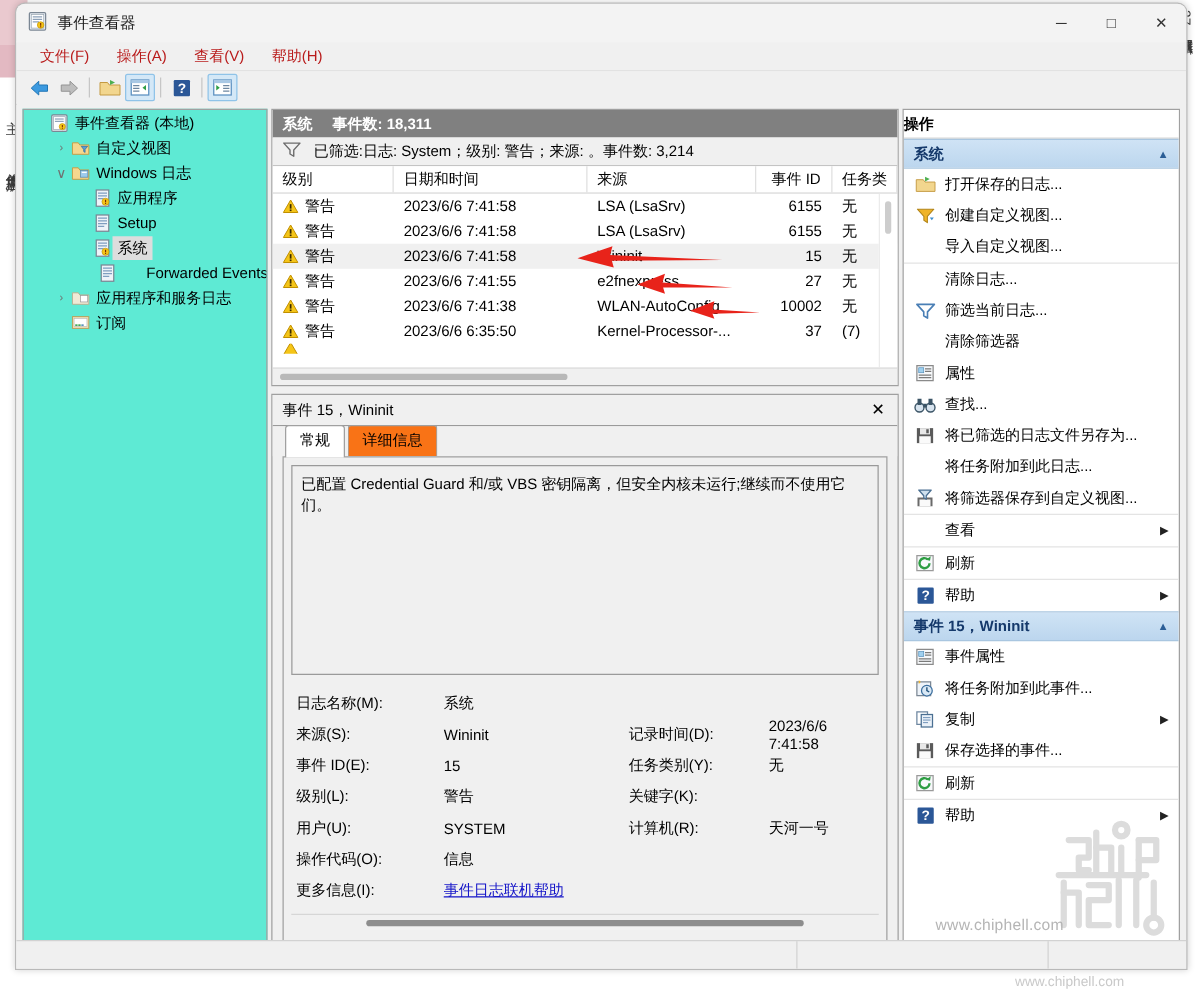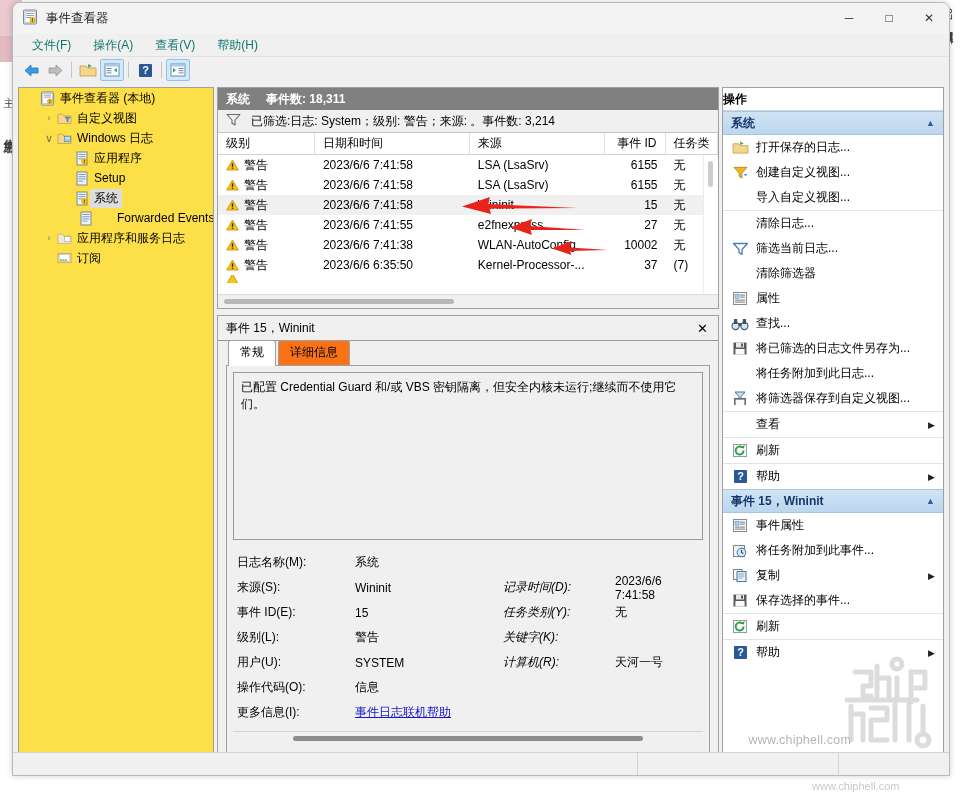--- a/index.html
+++ b/index.html
@@ -41,34 +41,34 @@
     height:30px;background:#f3f3f3;display:flex;align-items:center;
     border-bottom:1px solid #f3f3f3;
   }
   #titlebar .app-icon{margin-left:9px;margin-right:8px;}
   #title-text{font-size:12.5px;color:#1b1b1b;}
   .win-btns{margin-left:auto;display:flex;height:30px;}
   .win-btn{width:40px;height:30px;display:flex;align-items:center;justify-content:center;font-size:12px;color:#333;}
 
   
   #menubar{height:22px;background:#f0f0f0;display:flex;align-items:center;padding-left:8px;border-bottom:1px solid #e2e2e2;}
-  .menu-item{padding:2px 11px;font-size:12px;color:#0f766e;}
+  .menu-item{padding:2px 11px;font-size:12px;color:#b91c1c;}
 
   
   #toolbar{height:26px;background:#f0f0f0;display:flex;align-items:center;padding-left:6px;border-bottom:1px solid #9a9a9a;}
   .tb-btn{width:24px;height:22px;display:flex;align-items:center;justify-content:center;}
   .tb-sep{width:1px;height:16px;background:#c6c6c6;margin:0 4px;}
   .tb-btn.pressed{background:#d4e8f7;border:1px solid #8fc3e8;border-radius:2px;box-sizing:border-box;}
 
   
   #content{position:absolute;left:0;top:79px;right:0;bottom:0;display:flex;background:#f0f0f0;}
 
   
   #tree-pane{
-    width:196px;background:#fde047;border:1px solid #a0a0a0;margin:5px 0 5px 5px;
+    width:196px;background:#5eead4;border:1px solid #a0a0a0;margin:5px 0 5px 5px;
     box-sizing:border-box;overflow:hidden;position:relative;
   }
   .tree-row{display:flex;align-items:center;height:20px;padding-left:6px;white-space:nowrap;font-size:12px;}
   .tree-row .chev{width:14px;text-align:center;color:#707070;font-size:9px;}
   .tree-row .ico{width:17px;display:flex;align-items:center;justify-content:center;margin-right:4px;}
   .tree-row.selected .label{background:#ddd;padding:1px 4px;margin:-1px -4px;}
 
   
   #center-pane{flex:1;display:flex;flex-direction:column;margin:5px 0 5px 3px;min-width:0;}
   #list-box{border:1px solid #a0a0a0;background:#fff;box-sizing:border-box;height:222px;display:flex;flex-direction:column;overflow:hidden;}
@@ -104,21 +104,21 @@
   #detail-close{margin-left:auto;font-size:13px;font-weight:bold;padding:0 4px;}
   #detail-tabs{height:24px;display:flex;align-items:flex-end;padding-left:10px;background:#f0f0f0;}
   .dtab{font-size:12px;padding:3px 11px 4px 11px;border:1px solid #a0a0a0;border-bottom:none;background:#f97316;margin-right:2px;border-radius:3px 3px 0 0;}
   .dtab.active{background:#fff;position:relative;top:1px;padding-bottom:5px;}
   #detail-inner{flex:1;margin:0 8px 8px 8px;border:1px solid #a0a0a0;background:#f0f0f0;display:flex;flex-direction:column;overflow:hidden;}
   #msg-area{margin:6px 6px 0 6px;height:168px;border:1px solid #9a9a9a;background:#f0f0f0;padding:6px 7px;font-size:12px;box-sizing:border-box;overflow:hidden;}
   #fields{padding:10px 8px 0 10px;font-size:12px;}
   .frow{display:flex;height:25px;align-items:center;}
   .flabel{width:118px;}
   .fvalue{width:148px;}
-  .flabel2{width:112px;font-style:italic;}
+  .flabel2{width:112px;}
   .fvalue2{flex:1;}
   .flink{color:#1414c8;text-decoration:underline;}
   #detail-hscroll{margin:6px 6px 6px 6px;height:12px;border-top:1px solid #d6d6d6;position:relative;}
   #detail-hthumb{position:absolute;left:60px;top:4px;width:350px;height:5px;background:#8d8d8d;border-radius:3px;}
 
   
   #actions-pane{width:222px;margin:5px 5px 5px 3px;border:1px solid #a0a0a0;background:#fff;box-sizing:border-box;display:flex;flex-direction:column;overflow:hidden;position:relative;}
   #actions-title{height:22px;display:flex;align-items:center;padding-left:0;font-weight:bold;font-size:12px;background:#fff;border-bottom:1px solid #d5d5d5;}
   .grp-head{
     height:22px;display:flex;align-items:center;padding:0 8px;font-weight:bold;font-size:12px;

